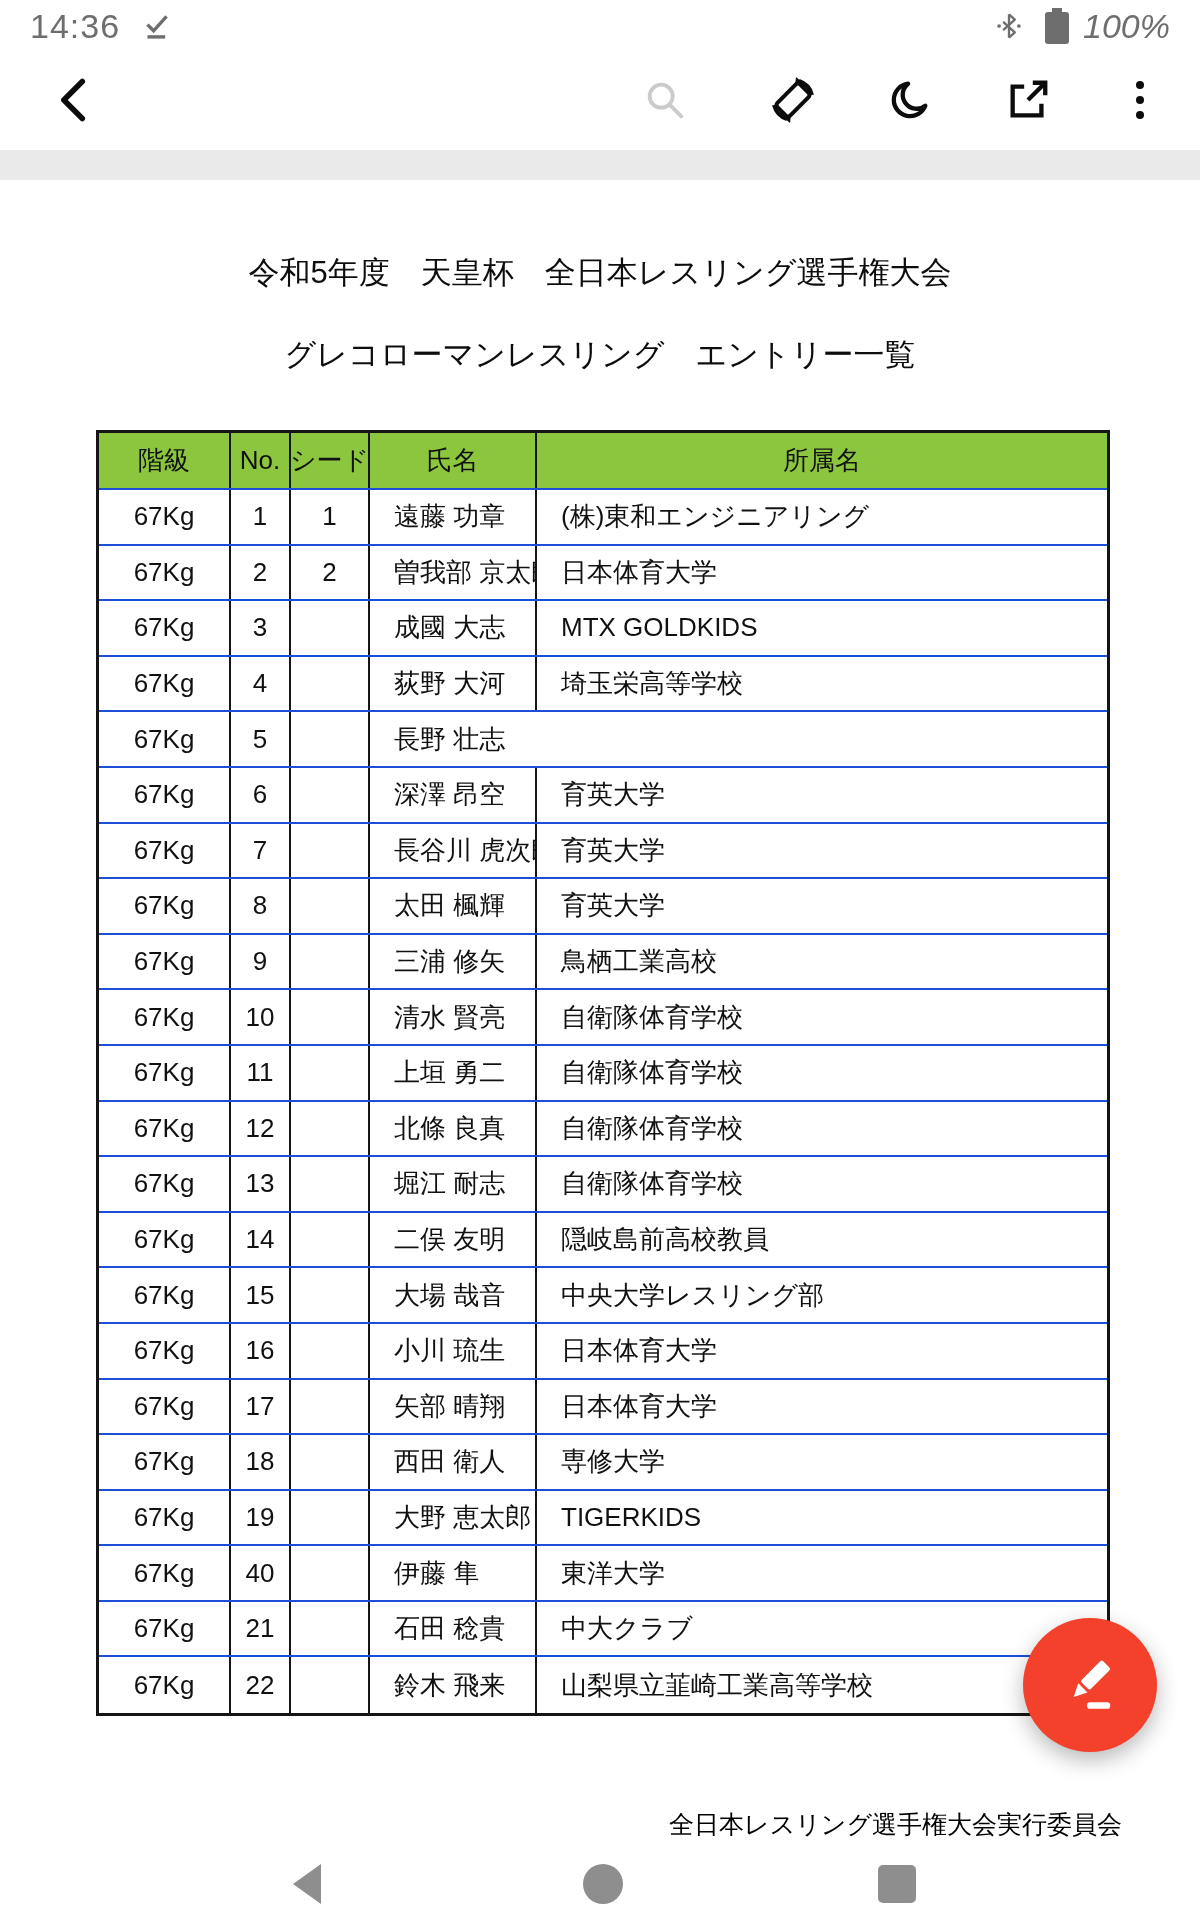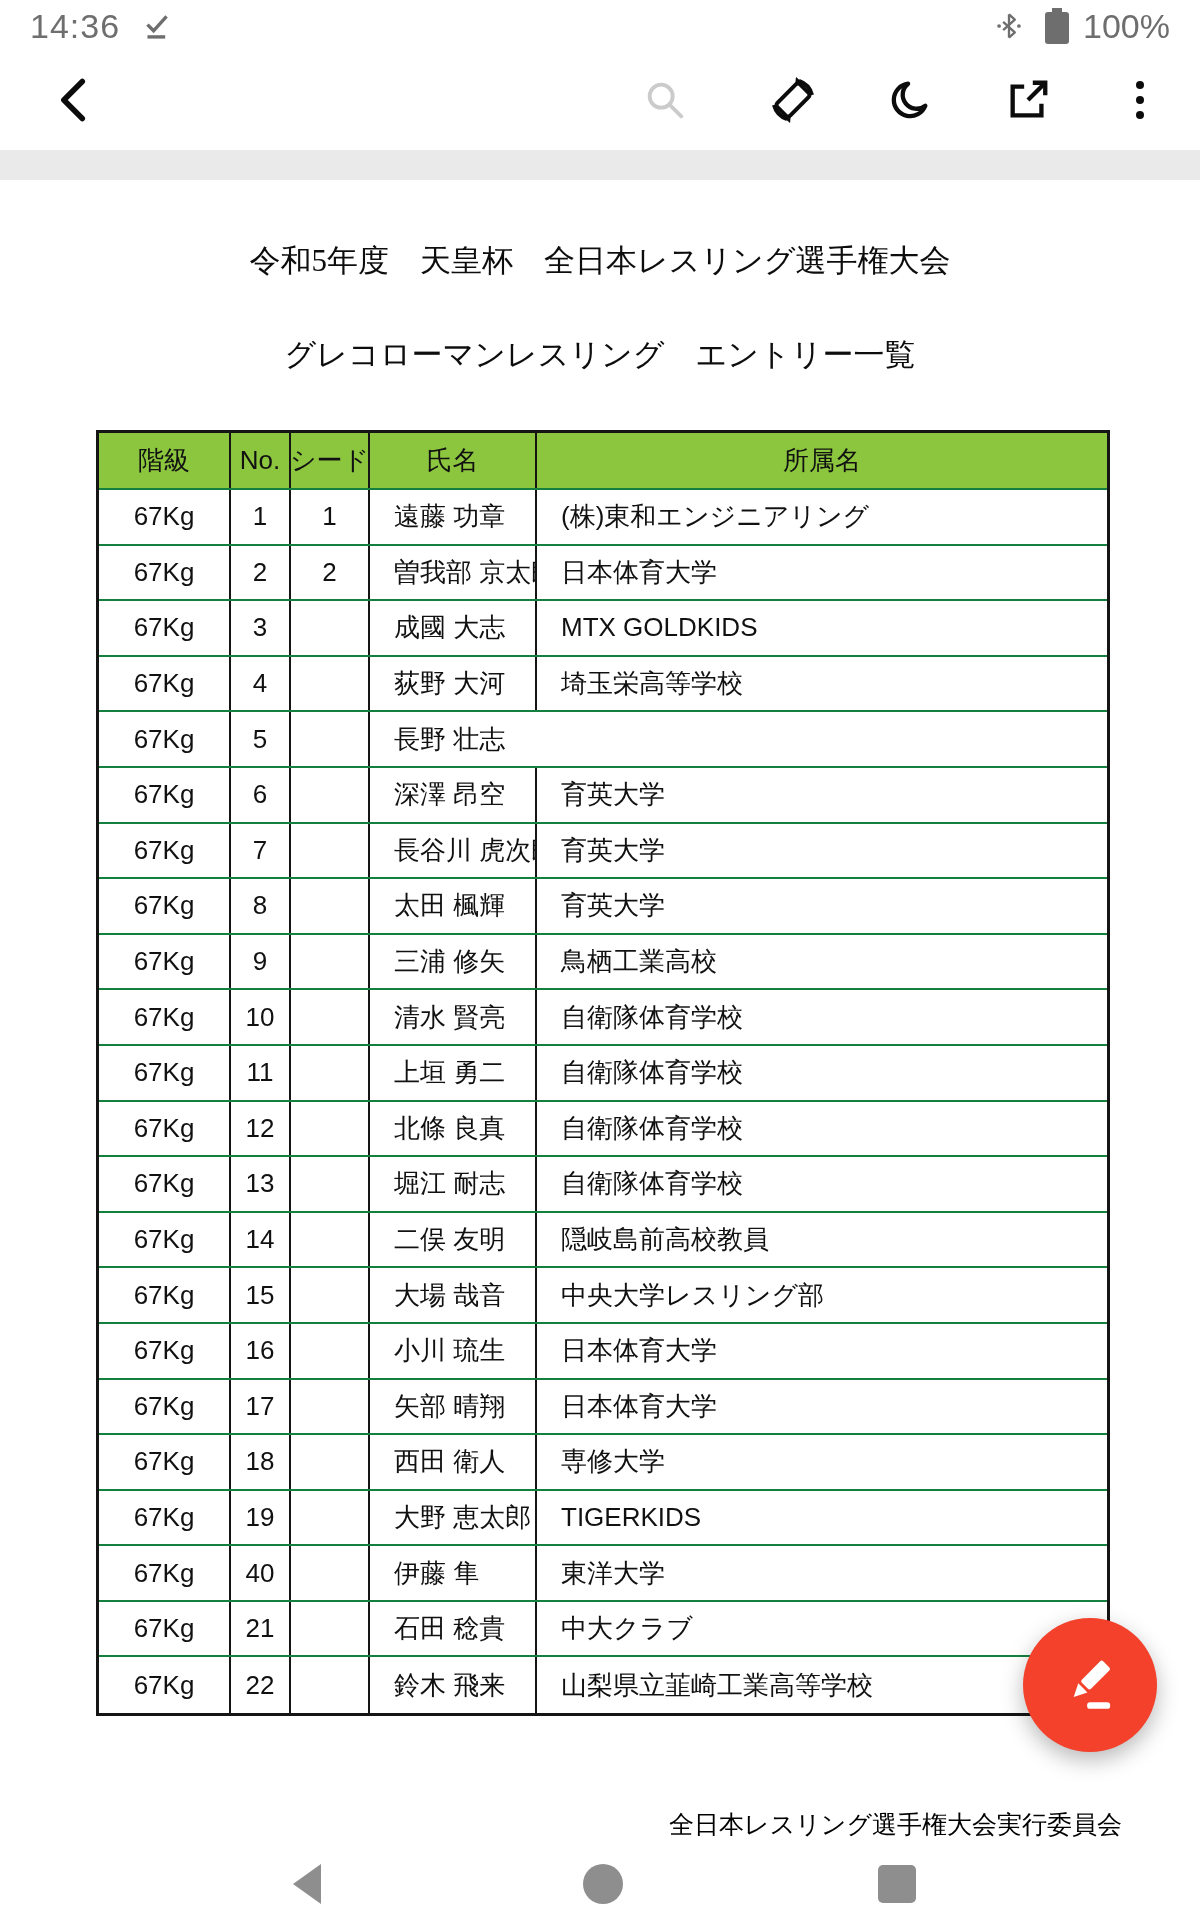--- a/index.html
+++ b/index.html
@@ -15,52 +15,52 @@
   
   .status-bar{
     position:absolute; top:0; left:0; width:1200px; height:48px;
     display:flex; align-items:center; padding:4px 30px 0 30px;
     color:#6e6e6e;
     gap:8px;
   }
   .status-time{ font-size:34px; letter-spacing:1px; }
   .sb-icon{ margin-left:14px; }
   .sb-spacer{ flex:1; }
-  .battery-text{ font-size:34px; margin-left:6px; }
+  .battery-text{ font-size:34px; margin-left:6px;font-style:italic; }
 
   
   .toolbar{ position:absolute; top:48px; left:0; width:1200px; height:102px; background:#fff; }
   .tb-btn{
     position:absolute; top:24px; width:56px; height:56px;
     background:none; border:none; display:flex; align-items:center; justify-content:center;
     cursor:pointer;
   }
   .tb-back{ left:46px; }
   .tb-search{ left:637px; }
   .tb-rotate{ left:765px; }
   .tb-moon{ left:882px; }
   .tb-openin{ left:1000px; }
   .tb-dots{ left:1112px; }
 
   .gray-band{ position:absolute; top:150px; left:0; width:1200px; height:30px; background:#eaeaea; }
 
   
   .doc-title{ position:absolute; left:0; width:1200px; text-align:center; font-size:31px; color:#0d0d0d; }
-  .doc-title.line1{ top:240px;font-family:Liberation Serif, serif; }
+  .doc-title.line1{ top:252px; }
   .doc-title.line2{ top:334px; }
 
   .entry-table{
     position:absolute; left:96px; top:430px; width:1014px;
     border:3px solid #151515; background:#fff;
   }
   .trow{
     display:grid;
     grid-template-columns:132px 60px 79px 167px 1fr;
     height:55.6px;
-    border-bottom:2px solid #15803d;
+    border-bottom:2px solid #1d4ed8;
   }
   .trow:last-child{ border-bottom:none; }
   .trow.thead{ height:57px; background:var(--header-green,#8CC63E); }
   .tcell{
     display:flex; align-items:center; justify-content:center;
     font-size:26px; border-right:2px solid #151515;
     white-space:nowrap; overflow:hidden;
   }
   .tcell:last-child{ border-right:none; }
   .trow:not(.thead) .tcell.c3,

